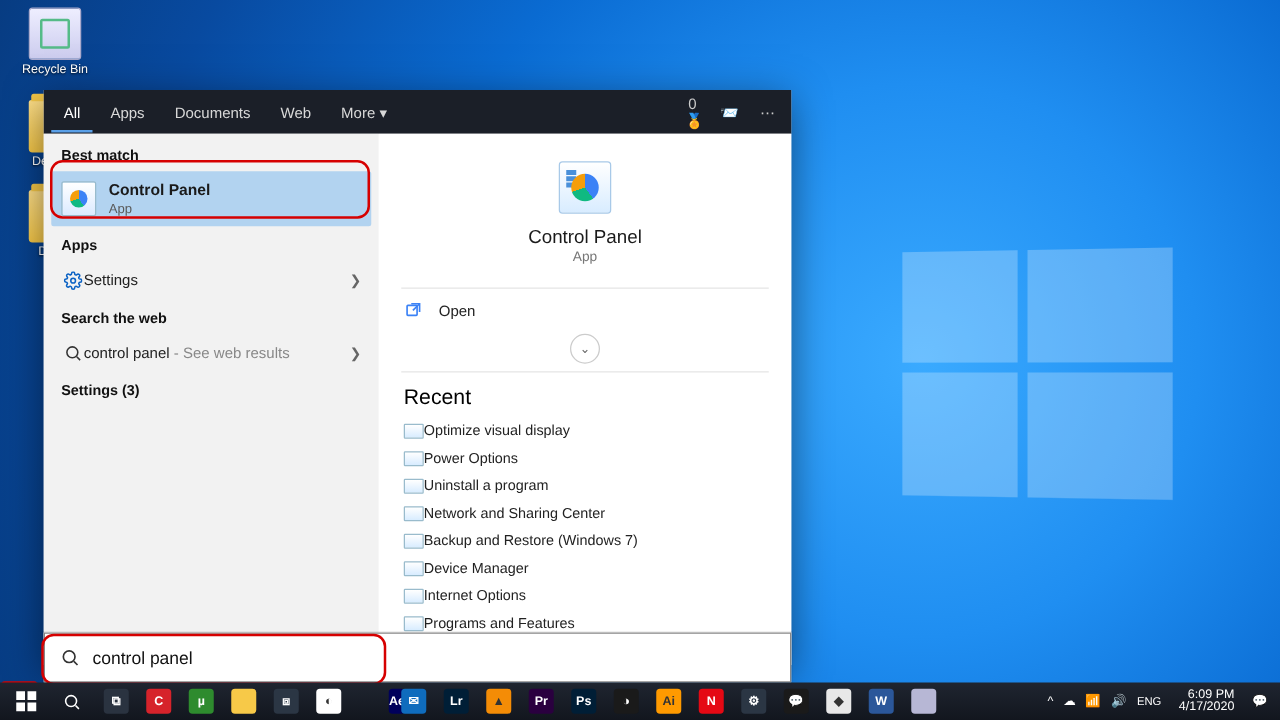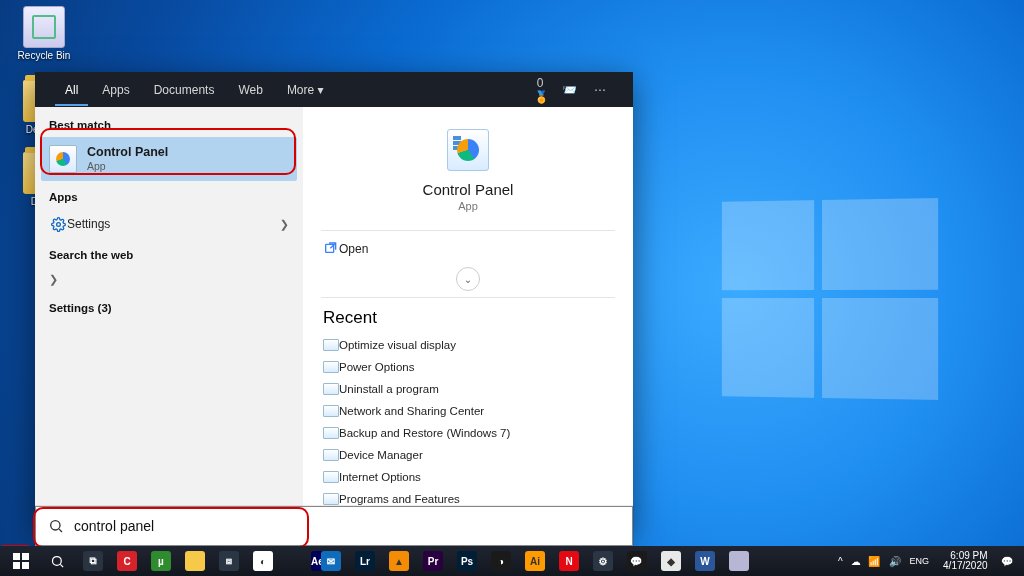--- a/index.html
+++ b/index.html
@@ -25,21 +25,21 @@
   .folder .ico { background: linear-gradient(#ffe08a,#f7c948); border-radius: 2px 2px 3px 3px; position:relative; }
   .folder .ico::before { content:""; position:absolute; top:-5px; left:2px; width:16px; height:6px; background:#f7c948; border-radius:2px 2px 0 0;}
   
   .search-flyout {
     position: absolute; left: 35px; top: 72px; width: 598px; height: 460px;
     background: #fff; box-shadow: 0 8px 30px rgba(0,0,0,0.5);
     display: flex; flex-direction: column;
   }
   .sf-header {
     background: #1b1f28; height: 35px; display: flex; align-items: center;
-    color: #c8c8c8; font-size: 12px; padding: 0 20px; gap: 4px;
+    color: #c8c8c8; font-size: 12px; padding: 0 6px; gap: 4px;
   }
   .sf-tab { padding: 9px 10px; cursor: default; color: #d8d8d8; }
   .sf-tab.active { color: #fff; border-bottom: 2px solid #5aa0e8; padding-bottom: 7px; }
   .sf-header-spacer { flex: 1; }
   .sf-hicon { width: 26px; text-align: center; color: #ccc; font-size: 12px; }
   .sf-body { flex: 1; display: flex; }
   .sf-left { width: 268px; background: #f2f2f2; padding-top: 4px; font-size: 12px; color: #1a1a1a; display:flex; flex-direction:column; }
   .sf-section-label { font-weight: 600; padding: 8px 14px 4px; font-size: 11.5px; color: #111; }
   .best-match {
     background: #B2D3F0; margin: 2px 6px; height: 44px; display: flex; align-items: center; padding: 0 8px; border-radius: 2px;
@@ -65,21 +65,21 @@
   .preview-top { text-align: center; padding: 22px 0 12px; }
   .preview-icon {
     width: 42px; height: 42px; margin: 0 auto 10px; background: linear-gradient(#fff,#d8ecff);
     border: 1px solid #a8c9e8; border-radius: 3px; position: relative;
   }
   .preview-icon::after{content:""; position:absolute; inset:9px; background: conic-gradient(#3b82f6 0 40%, #10b981 40% 70%, #f59e0b 70% 100%); border-radius:50%;}
   .preview-icon::before{content:""; position:absolute; left:5px; top:6px; width:8px; height:4px; background:#4a90d9; box-shadow:0 5px 0 #4a90d9, 0 10px 0 #4a90d9;}
   .preview-title { font-size: 15px; font-weight: 400; color: #1a1a1a; }
   .preview-sub { font-size: 11px; color: #777; margin-top: 2px; }
   .action-row {
-    display: flex; align-items: center; font-size: 12px; color: #222;
+    display: flex; align-items: center; gap: 12px; font-size: 12px; color: #222;
     padding: 10px 20px;
   }
   .action-row .aicon { width: 16px; height: 16px; color: #3b82f6; display:inline-flex; }
   .expand-chev {
     width: 24px; height: 24px; border: 1px solid #ccc; border-radius: 50%; margin: 0 auto;
     display: flex; align-items: center; justify-content: center; font-size: 10px; color: #666;
   }
   .sf-divider { border: none; border-top: 1px solid #e5e5e5; margin: 6px 18px 0; }
   .recent-label { font-size: 17px; font-weight: 400; padding: 10px 20px 6px; }
   .recent-list { list-style: none; padding: 0 12px; }
@@ -182,20 +182,31 @@
                 <path d="M19.4 15a1.7 1.7 0 0 0 .34 1.87l.06.06a2 2 0 1 1-2.83 2.83l-.06-.06a1.7 1.7 0 0 0-1.87-.34 1.7 1.7 0 0 0-1 1.56V21a2 2 0 0 1-4 0v-.09a1.7 1.7 0 0 0-1.11-1.56 1.7 1.7 0 0 0-1.87.34l-.06.06a2 2 0 1 1-2.83-2.83l.06-.06a1.7 1.7 0 0 0 .34-1.87 1.7 1.7 0 0 0-1.56-1H3a2 2 0 0 1 0-4h.09a1.7 1.7 0 0 0 1.56-1.11 1.7 1.7 0 0 0-.34-1.87l-.06-.06a2 2 0 1 1 2.83-2.83l.06.06a1.7 1.7 0 0 0 1.87.34H9a1.7 1.7 0 0 0 1-1.56V3a2 2 0 0 1 4 0v.09a1.7 1.7 0 0 0 1 1.56 1.7 1.7 0 0 0 1.87-.34l.06-.06a2 2 0 1 1 2.83 2.83l-.06.06a1.7 1.7 0 0 0-.34 1.87V9a1.7 1.7 0 0 0 1.56 1H21a2 2 0 0 1 0 4h-.09a1.7 1.7 0 0 0-1.51 1z"></path>
               </svg>
           </span>
           <span>Settings</span>
         </div>
         <span class="chev">❯</span>
       </div>
 
       <div class="sf-section-label">Search the web</div>
       <div class="sf-row">
+        <div class="rl">
+          <span class="ricon search-mini">
+            <svg viewBox="0 0 24 24" fill="none" stroke="#333" stroke-width="2">
+                <circle cx="11" cy="11" r="7"></circle>
+                <line x1="21" y1="21" x2="16.65" y2="16.65"></line>
+              </svg>
+          </span>
+          <span>
+            <span>control panel</span><span style="color:#888;"> - See web results</span>
+          </span>
+        </div>
         <span class="chev">❯</span>
       </div>
 
       <div class="sf-section-label">Settings (3)</div>
     </div>
 
     <div class="sf-right">
       <div class="preview-top">
         <div class="preview-icon"></div>
         <div class="preview-title">Control Panel</div>

